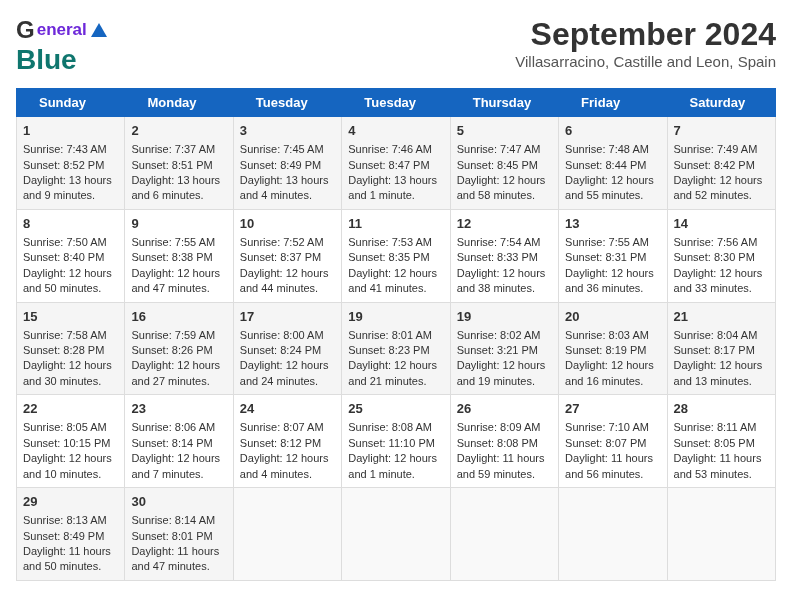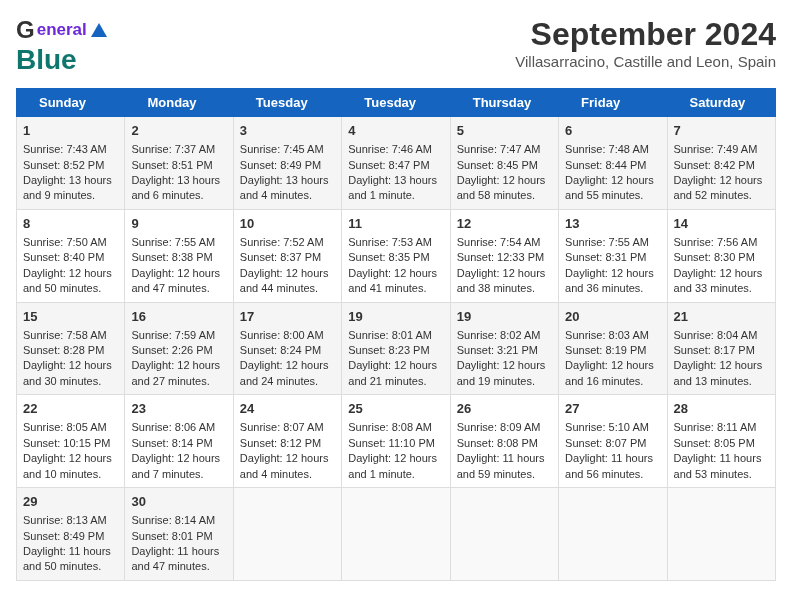--- a/index.html
+++ b/index.html
@@ -146,40 +146,40 @@
         <td><span class="day-num">4</span><span>Sunrise: 7:46 AM</span><br><span>Sunset: 8:47 PM</span><br><span>Daylight: 13 hours and 1 minute.</span></td>
         <td><span class="day-num">5</span><span>Sunrise: 7:47 AM</span><br><span>Sunset: 8:45 PM</span><br><span>Daylight: 12 hours and 58 minutes.</span></td>
         <td><span class="day-num">6</span><span>Sunrise: 7:48 AM</span><br><span>Sunset: 8:44 PM</span><br><span>Daylight: 12 hours and 55 minutes.</span></td>
         <td><span class="day-num">7</span><span>Sunrise: 7:49 AM</span><br><span>Sunset: 8:42 PM</span><br><span>Daylight: 12 hours and 52 minutes.</span></td>
       </tr>
       <tr>
         <td><span class="day-num">8</span><span>Sunrise: 7:50 AM</span><br><span>Sunset: 8:40 PM</span><br><span>Daylight: 12 hours and 50 minutes.</span></td>
         <td><span class="day-num">9</span><span>Sunrise: 7:55 AM</span><br><span>Sunset: 8:38 PM</span><br><span>Daylight: 12 hours and 47 minutes.</span></td>
         <td><span class="day-num">10</span><span>Sunrise: 7:52 AM</span><br><span>Sunset: 8:37 PM</span><br><span>Daylight: 12 hours and 44 minutes.</span></td>
         <td><span class="day-num">11</span><span>Sunrise: 7:53 AM</span><br><span>Sunset: 8:35 PM</span><br><span>Daylight: 12 hours and 41 minutes.</span></td>
-        <td><span class="day-num">12</span><span>Sunrise: 7:54 AM</span><br><span>Sunset: 12:33 PM</span><br><span>Daylight: 12 hours and 38 minutes.</span></td>
+        <td><span class="day-num">12</span><span>Sunrise: 7:54 AM</span><br><span>Sunset: 8:33 PM</span><br><span>Daylight: 12 hours and 38 minutes.</span></td>
         <td><span class="day-num">13</span><span>Sunrise: 7:55 AM</span><br><span>Sunset: 8:31 PM</span><br><span>Daylight: 12 hours and 36 minutes.</span></td>
         <td><span class="day-num">14</span><span>Sunrise: 7:56 AM</span><br><span>Sunset: 8:30 PM</span><br><span>Daylight: 12 hours and 33 minutes.</span></td>
       </tr>
       <tr>
         <td><span class="day-num">15</span><span>Sunrise: 7:58 AM</span><br><span>Sunset: 8:28 PM</span><br><span>Daylight: 12 hours and 30 minutes.</span></td>
-        <td><span class="day-num">16</span><span>Sunrise: 7:59 AM</span><br><span>Sunset: 2:26 PM</span><br><span>Daylight: 12 hours and 27 minutes.</span></td>
+        <td><span class="day-num">16</span><span>Sunrise: 7:59 AM</span><br><span>Sunset: 8:26 PM</span><br><span>Daylight: 12 hours and 27 minutes.</span></td>
         <td><span class="day-num">17</span><span>Sunrise: 8:00 AM</span><br><span>Sunset: 8:24 PM</span><br><span>Daylight: 12 hours and 24 minutes.</span></td>
         <td><span class="day-num">19</span><span>Sunrise: 8:01 AM</span><br><span>Sunset: 8:23 PM</span><br><span>Daylight: 12 hours and 21 minutes.</span></td>
         <td><span class="day-num">19</span><span>Sunrise: 8:02 AM</span><br><span>Sunset: 3:21 PM</span><br><span>Daylight: 12 hours and 19 minutes.</span></td>
         <td><span class="day-num">20</span><span>Sunrise: 8:03 AM</span><br><span>Sunset: 8:19 PM</span><br><span>Daylight: 12 hours and 16 minutes.</span></td>
         <td><span class="day-num">21</span><span>Sunrise: 8:04 AM</span><br><span>Sunset: 8:17 PM</span><br><span>Daylight: 12 hours and 13 minutes.</span></td>
       </tr>
       <tr>
         <td><span class="day-num">22</span><span>Sunrise: 8:05 AM</span><br><span>Sunset: 10:15 PM</span><br><span>Daylight: 12 hours and 10 minutes.</span></td>
         <td><span class="day-num">23</span><span>Sunrise: 8:06 AM</span><br><span>Sunset: 8:14 PM</span><br><span>Daylight: 12 hours and 7 minutes.</span></td>
         <td><span class="day-num">24</span><span>Sunrise: 8:07 AM</span><br><span>Sunset: 8:12 PM</span><br><span>Daylight: 12 hours and 4 minutes.</span></td>
         <td><span class="day-num">25</span><span>Sunrise: 8:08 AM</span><br><span>Sunset: 11:10 PM</span><br><span>Daylight: 12 hours and 1 minute.</span></td>
         <td><span class="day-num">26</span><span>Sunrise: 8:09 AM</span><br><span>Sunset: 8:08 PM</span><br><span>Daylight: 11 hours and 59 minutes.</span></td>
-        <td><span class="day-num">27</span><span>Sunrise: 5:10 AM</span><br><span>Sunset: 8:07 PM</span><br><span>Daylight: 11 hours and 56 minutes.</span></td>
+        <td><span class="day-num">27</span><span>Sunrise: 7:10 AM</span><br><span>Sunset: 8:07 PM</span><br><span>Daylight: 11 hours and 56 minutes.</span></td>
         <td><span class="day-num">28</span><span>Sunrise: 8:11 AM</span><br><span>Sunset: 8:05 PM</span><br><span>Daylight: 11 hours and 53 minutes.</span></td>
       </tr>
       <tr>
         <td><span class="day-num">29</span><span>Sunrise: 8:13 AM</span><br><span>Sunset: 8:49 PM</span><br><span>Daylight: 11 hours and 50 minutes.</span></td>
         <td><span class="day-num">30</span><span>Sunrise: 8:14 AM</span><br><span>Sunset: 8:01 PM</span><br><span>Daylight: 11 hours and 47 minutes.</span></td>
         <td class="empty"></td>
         <td class="empty"></td>
         <td class="empty"></td>
         <td class="empty"></td>
         <td class="empty"></td>

